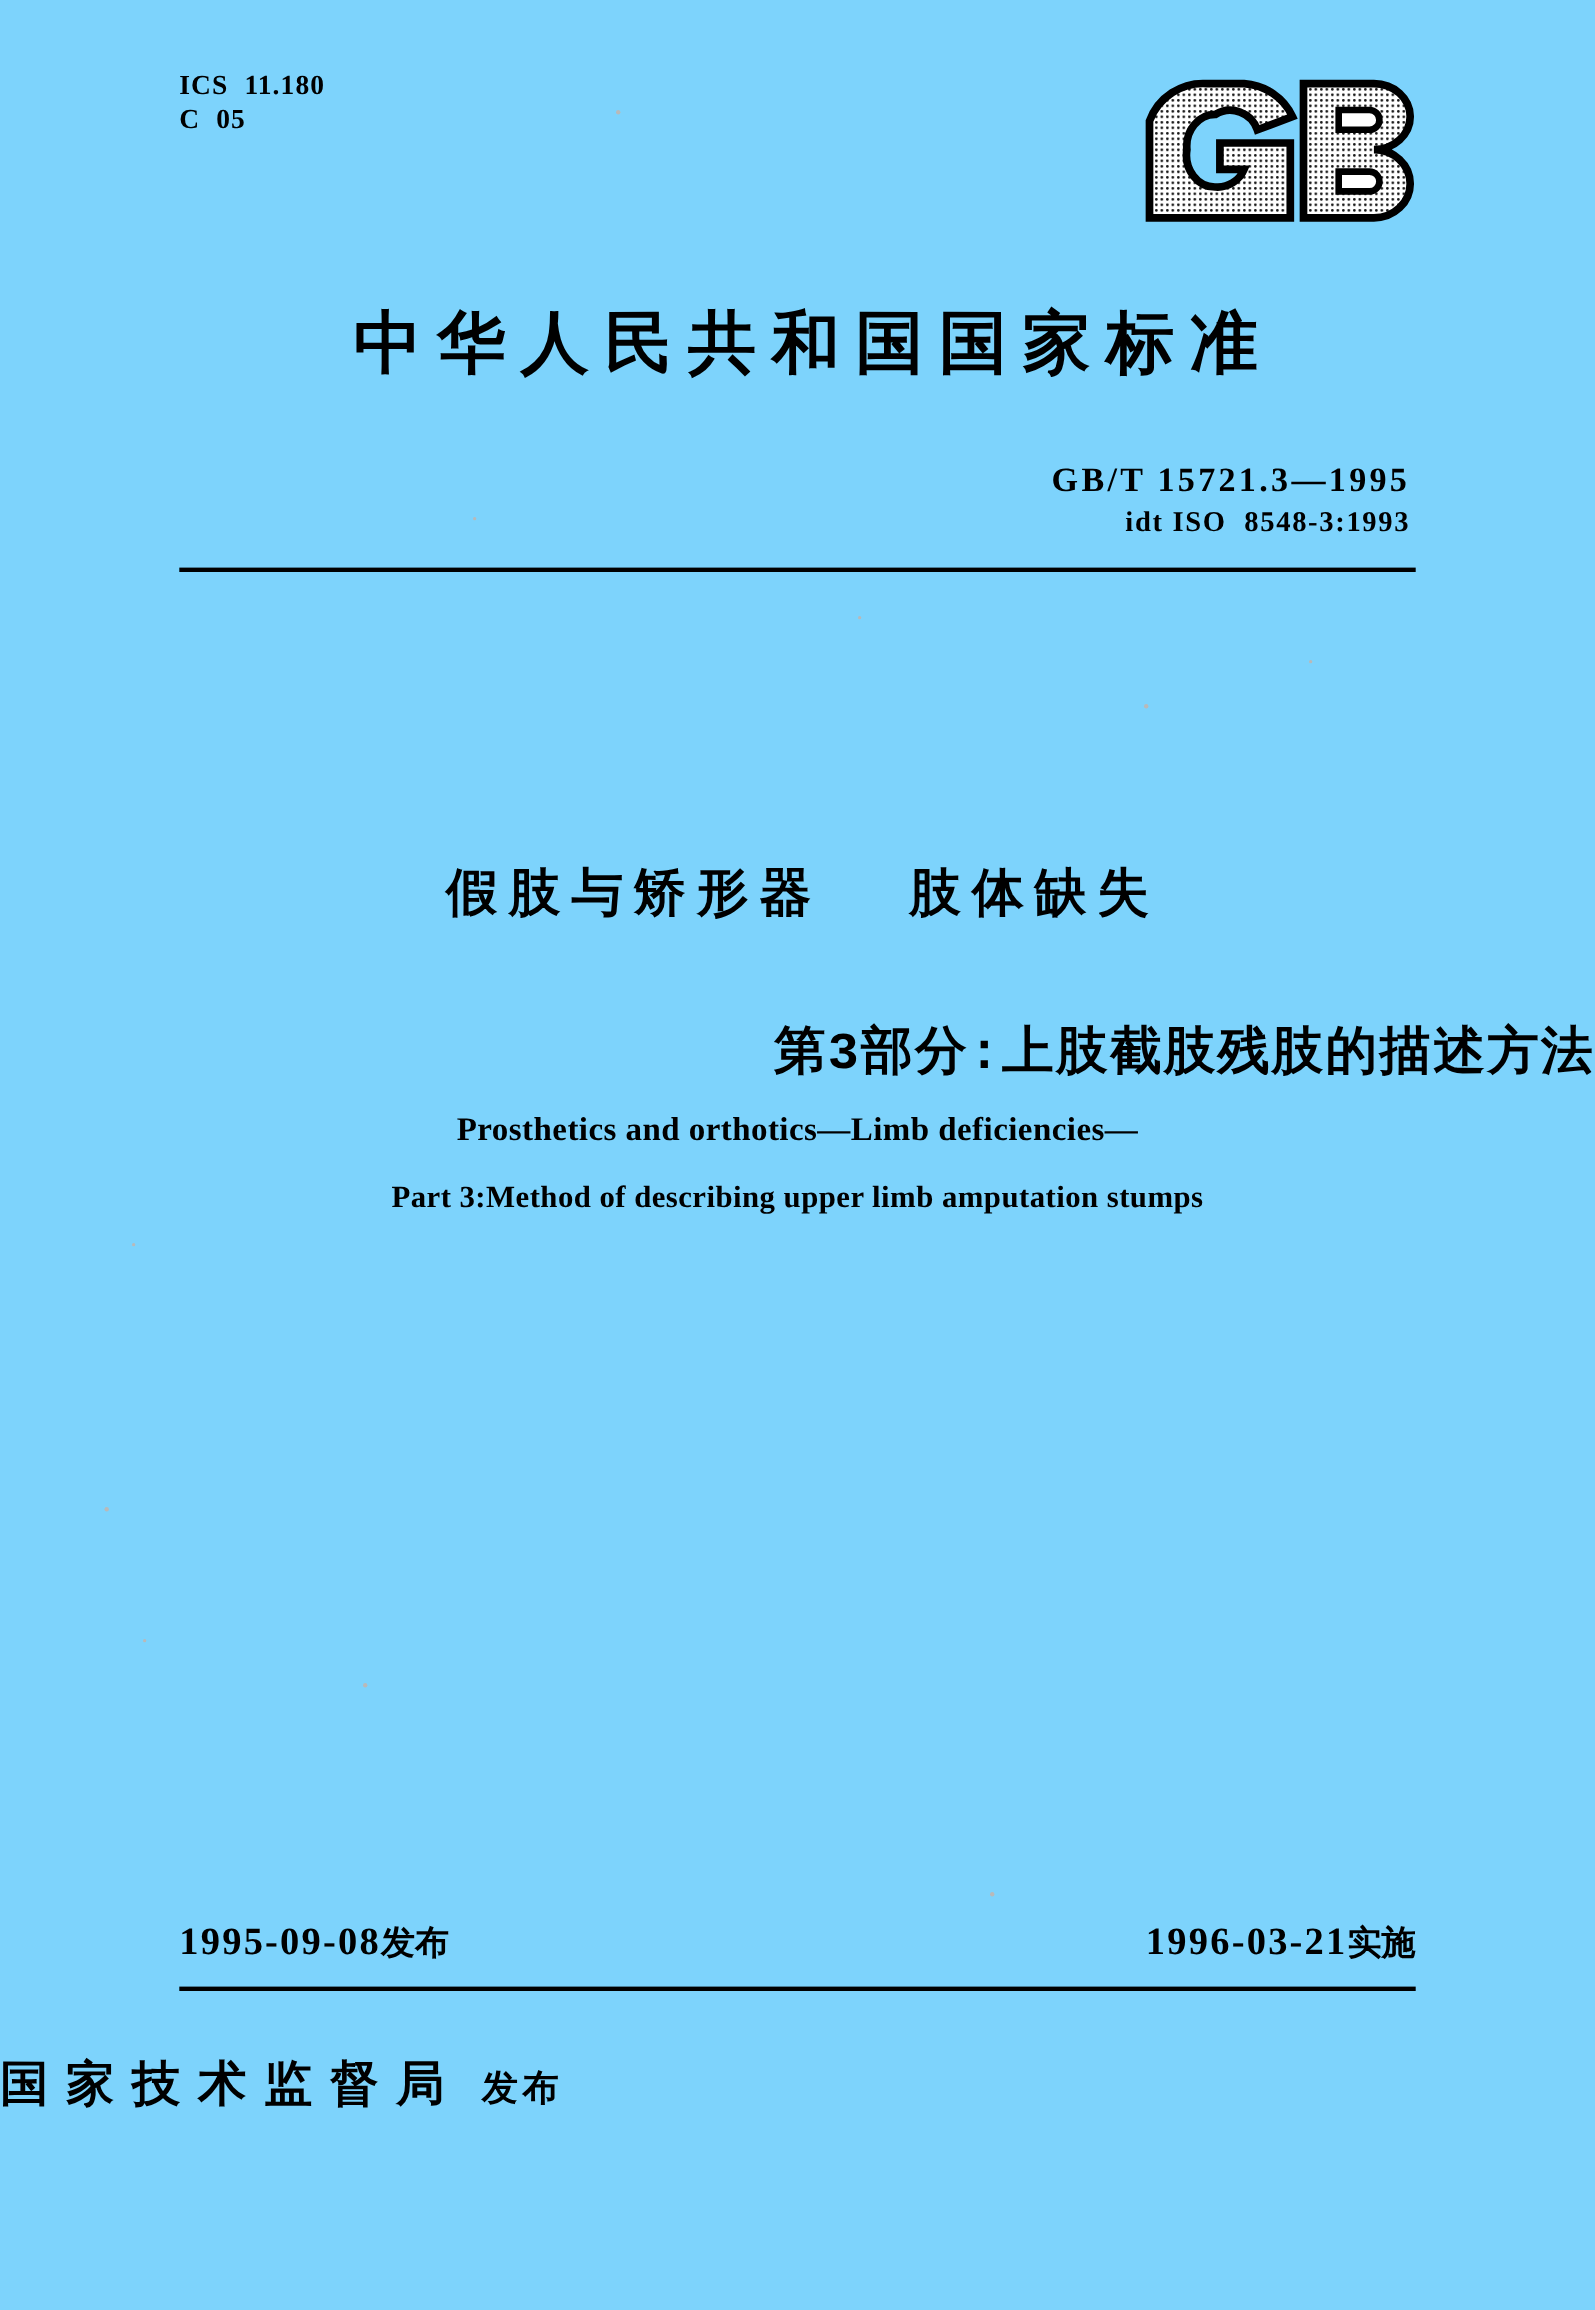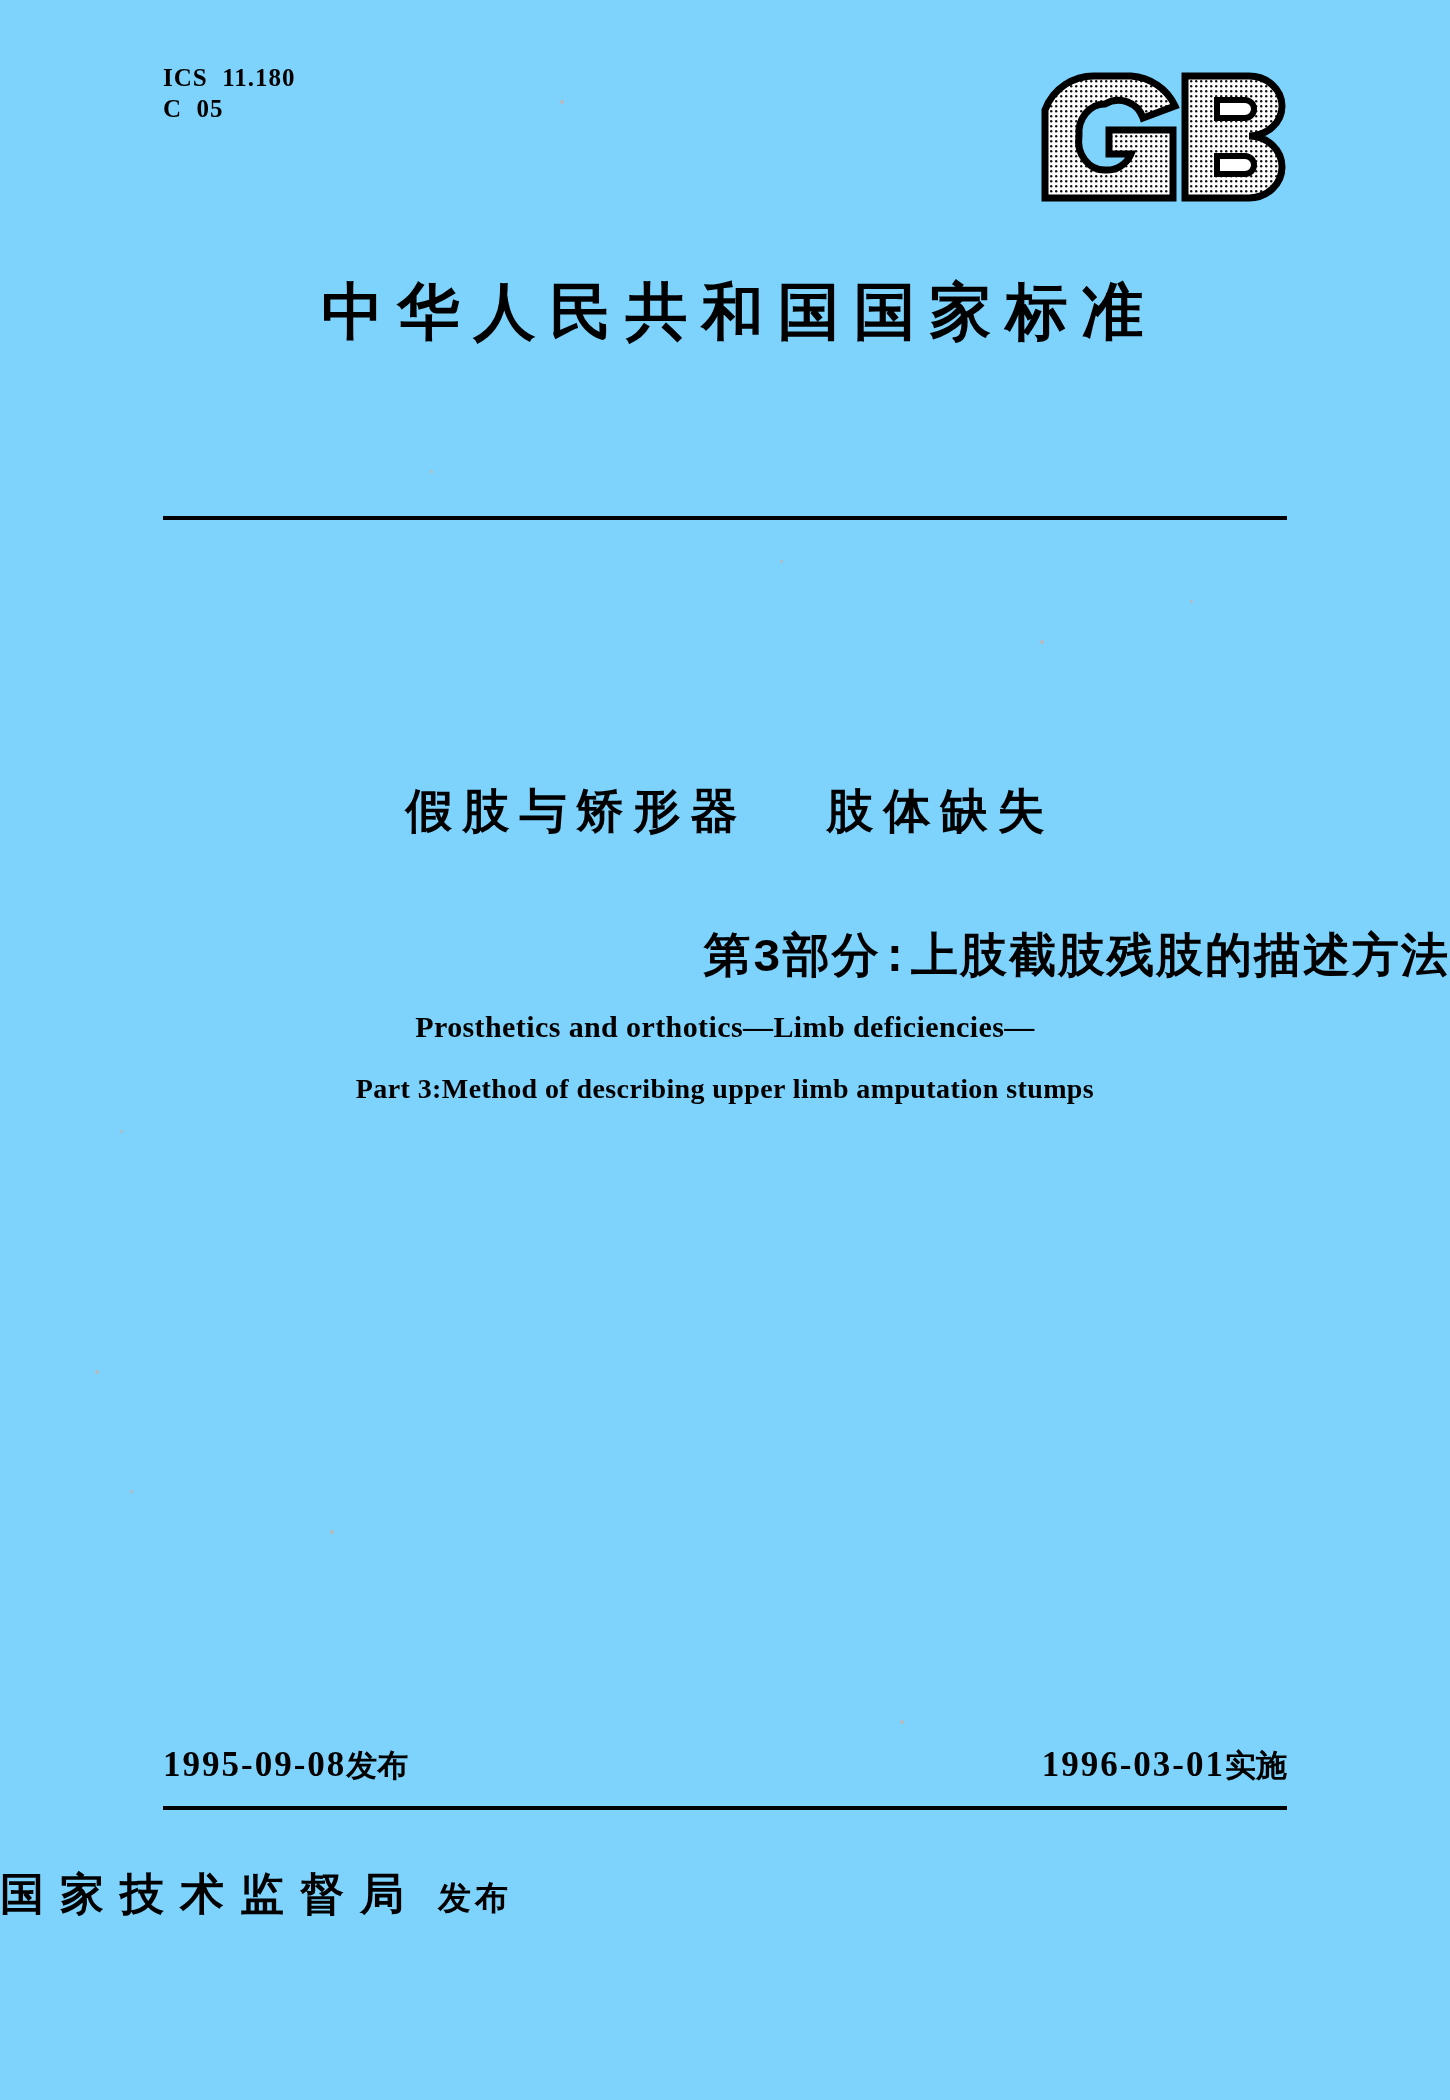--- a/index.html
+++ b/index.html
@@ -223,35 +223,39 @@
       <g>
         <path d="M150 6 L214 6 A33 30 0 0 1 214 66 A33 31 0 0 1 214 128 L150 128 Z" fill="url(#hatch)" stroke="#000" stroke-width="7"></path>
         <path d="M182 30 L210 30 A9 9 0 0 1 210 48 L182 48 Z" fill="#fff" stroke="#000" stroke-width="6"></path>
         <path d="M182 86 L210 86 A9 9 0 0 1 210 104 L182 104 Z" fill="#fff" stroke="#000" stroke-width="6"></path>
       </g>
     </svg>
   </div>
 
   <div class="cn-standard-title">中华人民共和国国家标准</div>
 
+  <div class="std-no-block">
+    <div class="std-no-main">GB/T 15721.3—1995</div>
+    <div class="std-no-idt">idt ISO  8548-3:1993</div>
+  </div>
 
   <div class="rule-top"></div>
 
   <div class="title-cn-1">假肢与矫形器   肢体缺失</div>
   <div class="title-cn-2">第3部分:上肢截肢残肢的描述方法</div>
   <div class="title-en-1">Prosthetics and orthotics—Limb deficiencies—</div>
   <div class="title-en-2">Part 3:Method of describing upper limb amputation stumps</div>
 
   <div class="rule-bottom"></div>
 
   <div class="date-issue">
     <span>1995-09-08</span><span class="cn">发布</span>
   </div>
   <div class="date-effective">
-    <span>1996-03-01</span><span class="cn">实施</span>
+    <span>1996-03-21</span><span class="cn">实施</span>
   </div>
 
   <div class="publisher">
     <span class="org">国家技术监督局</span><span class="verb">发布</span>
   </div>
 
   <div class="speck" style="left:560px;top:100px;width:4px;height:4px;"></div>
   <div class="speck" style="left:430px;top:470px;width:3px;height:3px;"></div>
   <div class="speck" style="left:1040px;top:640px;width:4px;height:4px;"></div>
   <div class="speck" style="left:780px;top:560px;width:3px;height:3px;"></div>

